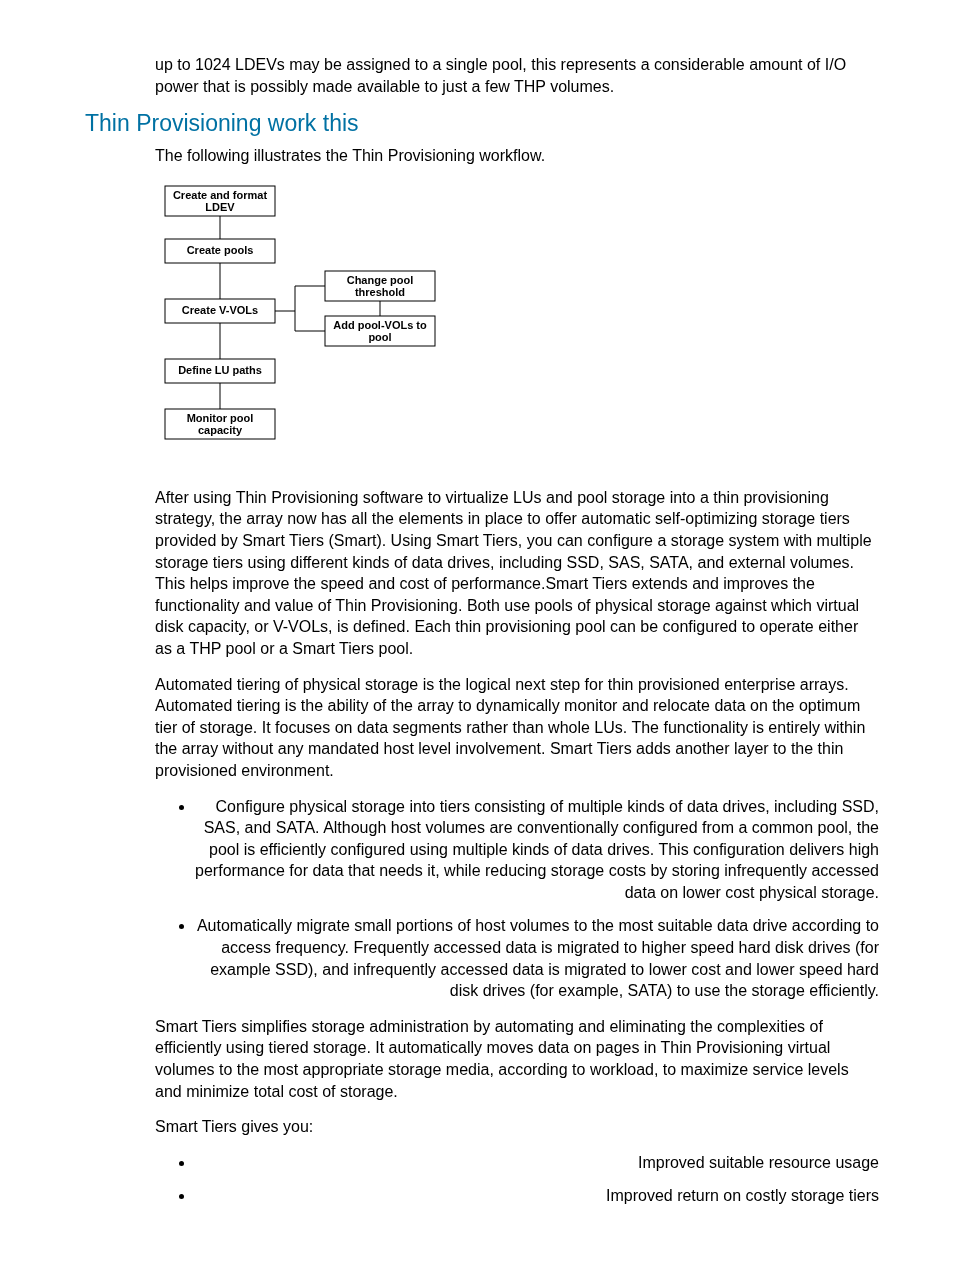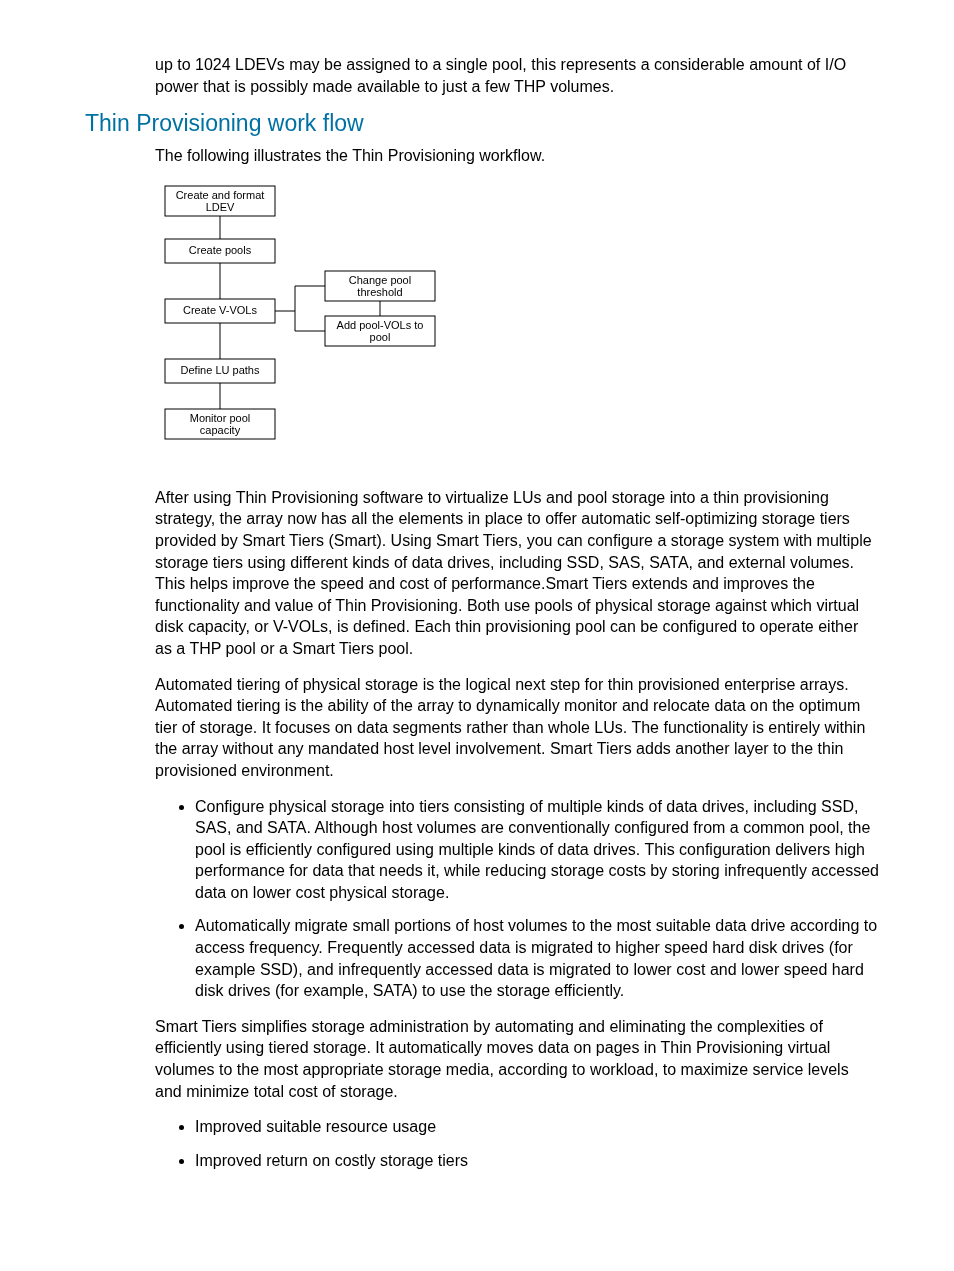--- a/index.html
+++ b/index.html
@@ -31,30 +31,32 @@
   }
   .body-text {
     margin-left: 70px;
     font-size: 16px;
     line-height: 1.35;
   }
   .para { margin-bottom: 14px; }
   ul.bullets {
     margin: 0 0 14px 0;
     padding-left: 40px;
+    text-align: right;
   }
   ul.bullets li {
     margin-bottom: 12px;
     line-height: 1.35;
     font-size: 16px;
   }
   
   .flowchart {
     margin: 14px 0 26px 70px;
     font-family: Arial, Helvetica, sans-serif;
+    font-weight: bold;
   }
   .fc-svg { display:block; }
   .fc-box {
     fill: #fff;
     stroke: #000;
     stroke-width: 1;
   }
   .fc-text {
     font-size: 11px;
     text-anchor: middle;
@@ -62,21 +64,21 @@
   }
   .fc-line { stroke:#000; stroke-width:1; fill:none; }
 </style>
 </head>
 <body>
 
 <div class="page">
 
   <div class="intro-block">up to 1024 LDEVs may be assigned to a single pool, this represents a considerable amount of I/O power that is possibly made available to just a few THP volumes.</div>
 
-  <h2 class="section">Thin Provisioning work flow</h2>
+  <h2 class="section">Thin Provisioning work this</h2>
   <div class="body-text para">The following illustrates the Thin Provisioning workflow.</div>
 
   <div class="flowchart">
     <svg class="fc-svg" width="300" height="280">
 
       <rect class="fc-box" x="10" y="5" width="110" height="30"></rect>
       <text class="fc-text" x="65" y="15">Create and format</text>
       <text class="fc-text" x="65" y="27">LDEV</text>
 
       <line class="fc-line" x1="65" y1="35" x2="65" y2="58"></line>
@@ -121,20 +123,21 @@
   <div class="body-text">
     <div class="para">After using Thin Provisioning software to virtualize LUs and pool storage into a thin provisioning strategy, the array now has all the elements in place to offer automatic self-optimizing storage tiers provided by Smart Tiers (Smart). Using Smart Tiers, you can configure a storage system with multiple storage tiers using different kinds of data drives, including SSD, SAS, SATA, and external volumes. This helps improve the speed and cost of performance.Smart Tiers extends and improves the functionality and value of Thin Provisioning. Both use pools of physical storage against which virtual disk capacity, or V-VOLs, is defined. Each thin provisioning pool can be configured to operate either as a THP pool or a Smart Tiers pool.</div>
     <div class="para">Automated tiering of physical storage is the logical next step for thin provisioned enterprise arrays. Automated tiering is the ability of the array to dynamically monitor and relocate data on the optimum tier of storage. It focuses on data segments rather than whole LUs. The functionality is entirely within the array without any mandated host level involvement. Smart Tiers adds another layer to the thin provisioned environment.</div>
 
     <ul class="bullets">
       <li>Configure physical storage into tiers consisting of multiple kinds of data drives, including SSD, SAS, and SATA. Although host volumes are conventionally configured from a common pool, the pool is efficiently configured using multiple kinds of data drives. This configuration delivers high performance for data that needs it, while reducing storage costs by storing infrequently accessed data on lower cost physical storage.</li>
       <li>Automatically migrate small portions of host volumes to the most suitable data drive according to access frequency. Frequently accessed data is migrated to higher speed hard disk drives (for example SSD), and infrequently accessed data is migrated to lower cost and lower speed hard disk drives (for example, SATA) to use the storage efficiently.</li>
     </ul>
 
     <div class="para">Smart Tiers simplifies storage administration by automating and eliminating the complexities of efficiently using tiered storage. It automatically moves data on pages in Thin Provisioning virtual volumes to the most appropriate storage media, according to workload, to maximize service levels and minimize total cost of storage.</div>
+    <div class="para">Smart Tiers gives you:</div>
 
     <ul class="bullets">
       <li>Improved suitable resource usage</li>
       <li>Improved return on costly storage tiers</li>
     </ul>
   </div>
 
 </div>
 
 </body></html>

